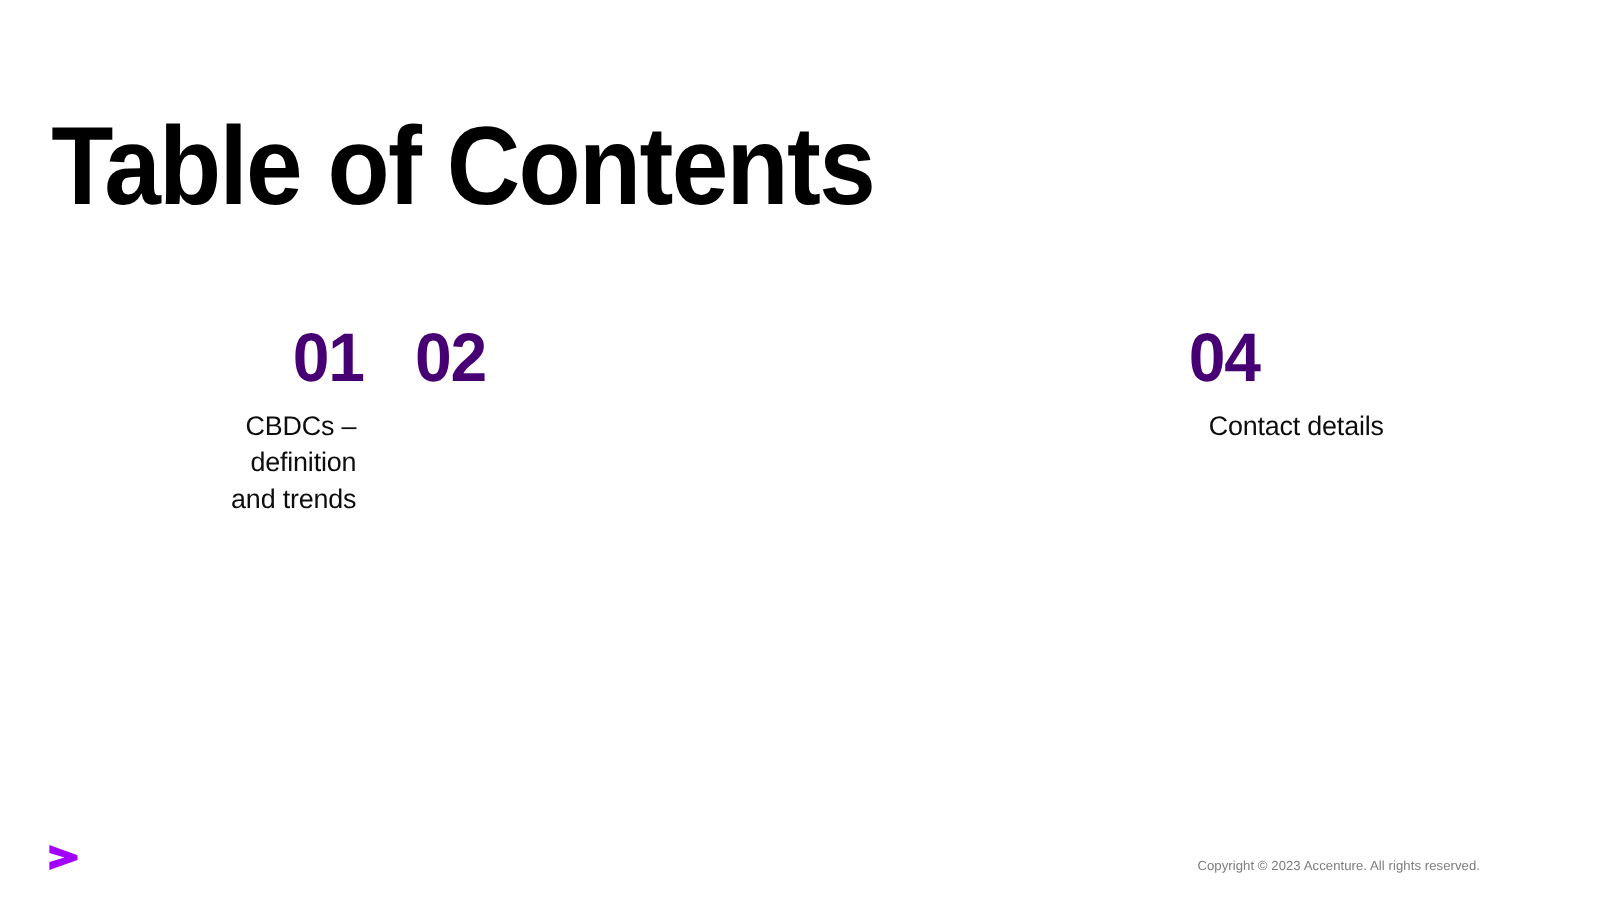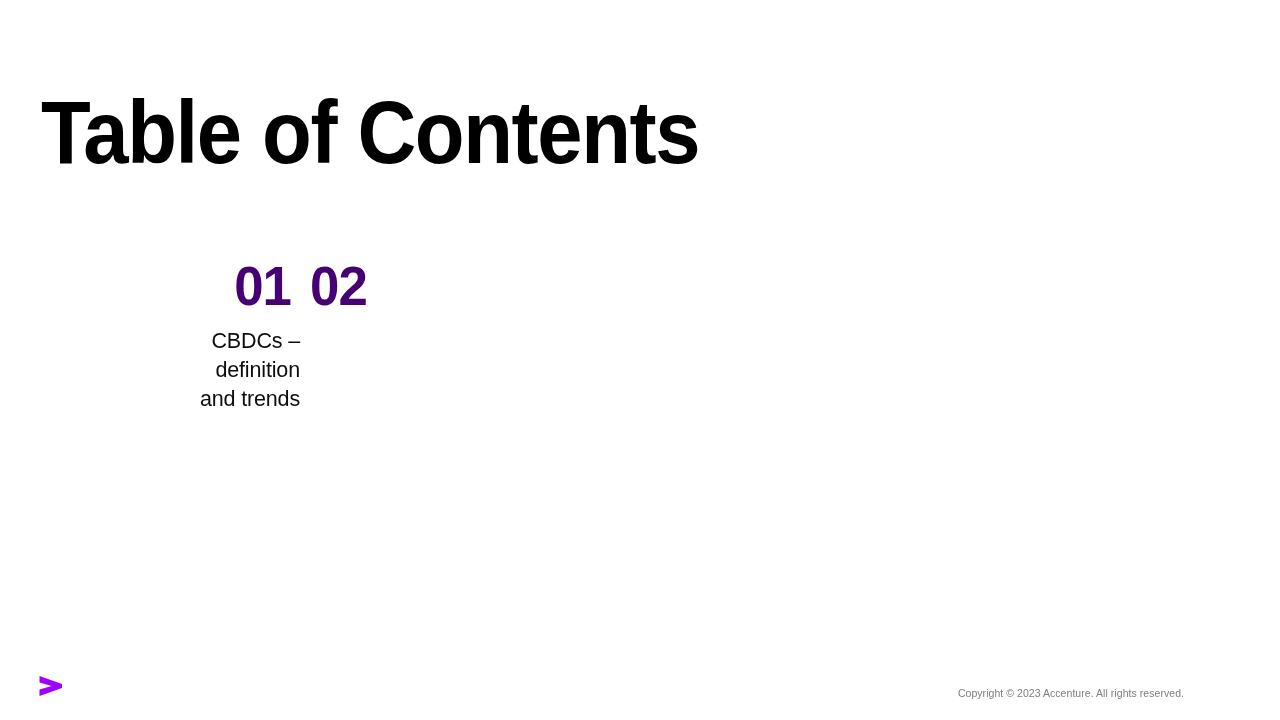--- a/index.html
+++ b/index.html
@@ -47,40 +47,40 @@
     top: 258px;
     width: 1280px;
     height: 180px;
   }
 
   .toc-item {
     position: absolute;
     top: 0;
   }
   .toc-item.col-1 { left: 51px;  width: 250px; text-align: right; }
-  .toc-item.col-2 { left: 310px; width: 270px; }
+  .toc-item.col-2 { left: 332px; width: 270px; }
   .toc-item.col-3 { left: 621px; width: 290px; }
   .toc-item.col-4 { left: 951px; width: 290px; }
 
   .toc-number {
     font-family: "Liberation Sans", sans-serif;
     font-weight: 700;
     font-size: 55px;
     line-height: 57px;
     letter-spacing: -1px;
     color: #460073;
     margin: 0;
     padding: 0;
     white-space: nowrap;
     transform: scaleX(0.96);
     transform-origin: left top;
   }
 
   .toc-label {
-    margin: 1px;
+    margin: 16px;
     padding: 0;
     margin-top: 12px;
     font-family: "Liberation Sans", sans-serif;
     font-weight: 400;
     font-size: 21.5px;
     line-height: 29px;
     letter-spacing: -0.15px;
     color: #0d0d0d;
     white-space: pre-line;
   }
@@ -124,20 +124,24 @@
       <div class="toc-label">CBDCs –
 definition
 and trends</div>
     </div>
 
     <div class="toc-item col-2">
       <div class="toc-number">02</div>
     </div>
 
 
+    <div class="toc-item col-4">
+      <div class="toc-number">04</div>
+      <div class="toc-label">Contact details</div>
+    </div>
 
   </div>
 
   <div id="logo">
     <svg width="26" height="28" viewBox="0 0 26 28" aria-hidden="true">
       <path d="M1.5 4.0 L1.5 10.4 L13.6 14.0 L1.5 17.6 L1.5 24.0 L24.0 15.9 L24.0 12.1 Z" fill="#A100FF"></path>
     </svg>
   </div>
 
   <div id="copyright">Copyright © 2023 Accenture. All rights reserved.</div>

